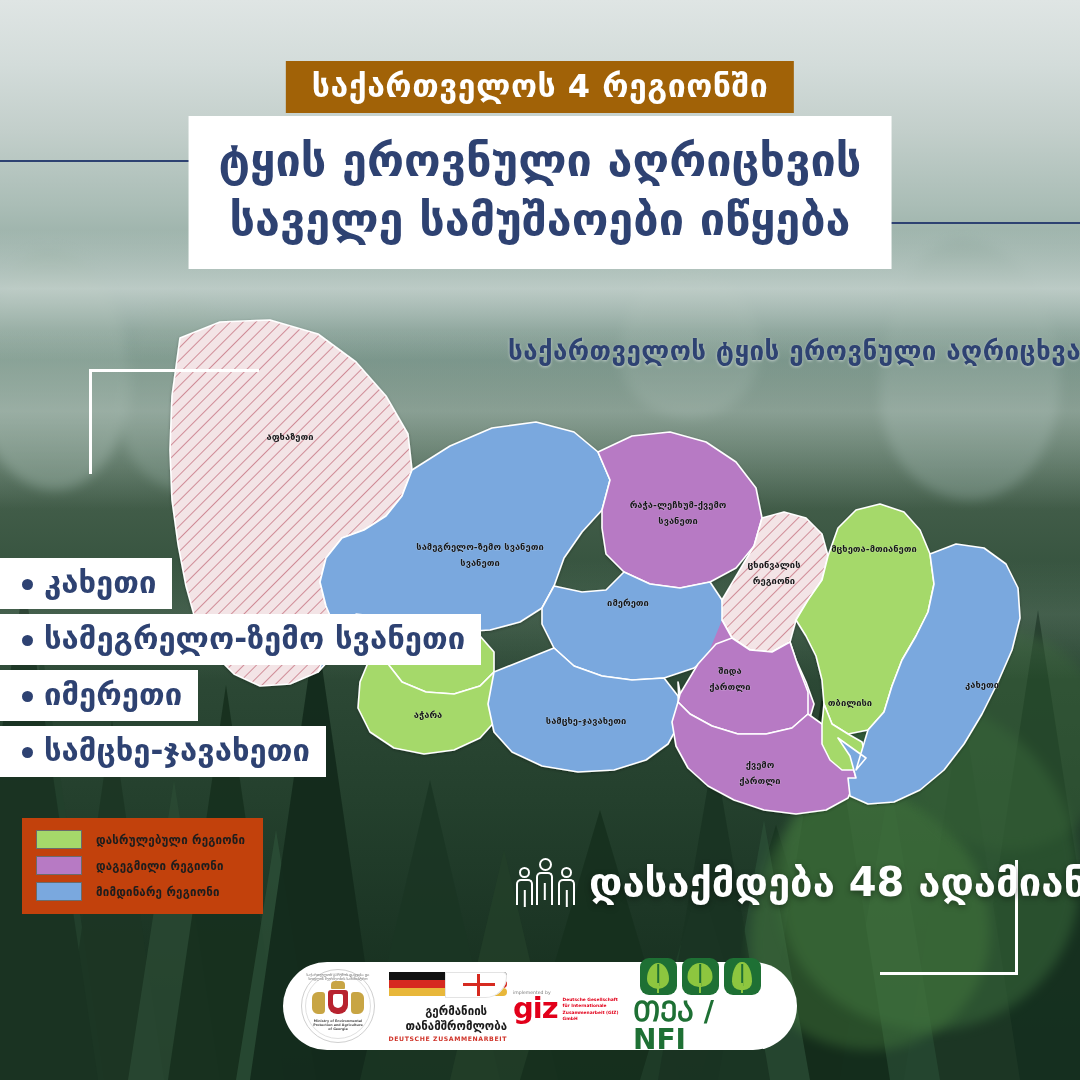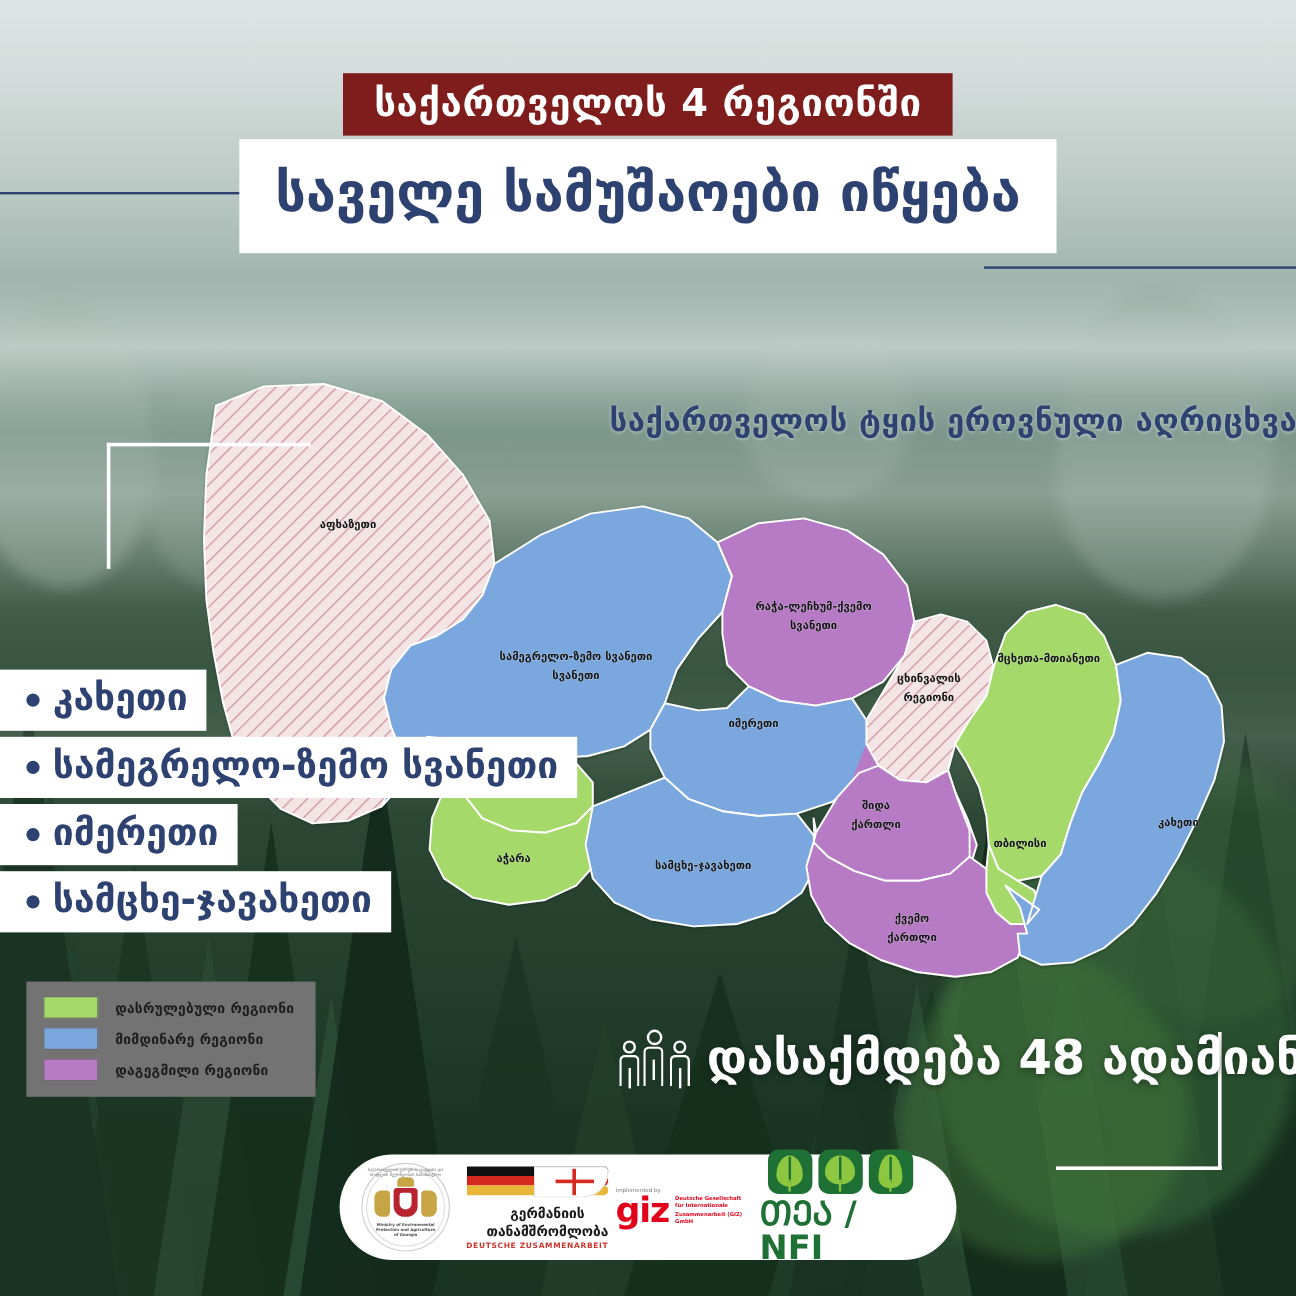--- a/index.html
+++ b/index.html
@@ -49,21 +49,21 @@
   
   .hdr-line {
     position:absolute; height:2px; background:#2e4272; z-index:3;
   }
   .hdr-line.left  { left:0;   top:160px; width:258px; }
   .hdr-line.right { right:0;  top:222px; width:260px; }
 
   .kicker {
     position:absolute; left:50%; transform:translateX(-50%);
     top:61px; z-index:4;
-    background:#7f1d1d;
+    background:#a16207;
     padding:9px 26px 11px;
     color:#ffffff;
     font-size:32px; font-weight:700; letter-spacing:.5px;
     white-space:nowrap; line-height:1;
   }
   .headline {
     position:absolute; left:50%; transform:translateX(-50%);
     top:116px; z-index:4;
     background:#ffffff;
     padding:16px 30px 20px;
@@ -103,21 +103,21 @@
   }
   .bullet .dot {
     display:inline-block; width:11px; height:11px;
     border-radius:50%; background:#2e4272;
     margin-right:11px; vertical-align:3px;
   }
 
   
   .legend {
     position:absolute; left:22px; top:818px; z-index:5;
-    background:#737373; padding:12px 18px 13px 14px;
+    background:#c2410c; padding:12px 18px 13px 14px;
     display:flex; flex-direction:column; gap:7px;
   }
   .lg-row { display:flex; align-items:center; gap:14px; }
   .lg-sw {
     width:46px; height:19px; flex:none;
     border:1px solid #6b6b6b;
   }
   .lg-sw.hatch {
     background:
       repeating-linear-gradient(45deg,
@@ -322,20 +322,21 @@
   <div class="mist m2"></div>
   <div class="mist m3"></div>
 </div>
 
 <div class="hdr-line left"></div>
 <div class="hdr-line right"></div>
 
 <div class="kicker">საქართველოს 4 რეგიონში</div>
 
 <div class="headline">
+  <div>ტყის ეროვნული აღრიცხვის</div>
   <div>საველე სამუშაოები იწყება</div>
 </div>
 
 <div class="map-title">საქართველოს ტყის ეროვნული აღრიცხვა</div>
 <div class="bracket tl"></div>
 <div class="bracket br"></div>
 
 <div id="mapwrap">
 <svg viewBox="0 0 900 520" xmlns="http://www.w3.org/2000/svg">
   <defs>
@@ -454,26 +455,26 @@
     <span class="dot"></span><span>სამცხე-ჯავახეთი</span>
   </div>
 </div>
 
 <div class="legend">
   <div class="lg-row">
     <span class="lg-sw" style="background:#a5d96a"></span>
     <span class="lg-txt">დასრულებული რეგიონი</span>
   </div>
   <div class="lg-row">
+    <span class="lg-sw" style="background:#b77ac4"></span>
+    <span class="lg-txt">დაგეგმილი რეგიონი</span>
+  </div>
+  <div class="lg-row">
     <span class="lg-sw" style="background:#7aa8de"></span>
     <span class="lg-txt">მიმდინარე რეგიონი</span>
-  </div>
-  <div class="lg-row">
-    <span class="lg-sw" style="background:#b77ac4"></span>
-    <span class="lg-txt">დაგეგმილი რეგიონი</span>
   </div>
 </div>
 
 <div class="stat">
   <div class="people">
     <div class="person">
       <div class="head"></div>
       <div class="body"></div>
     </div>
     <div class="person tall">

